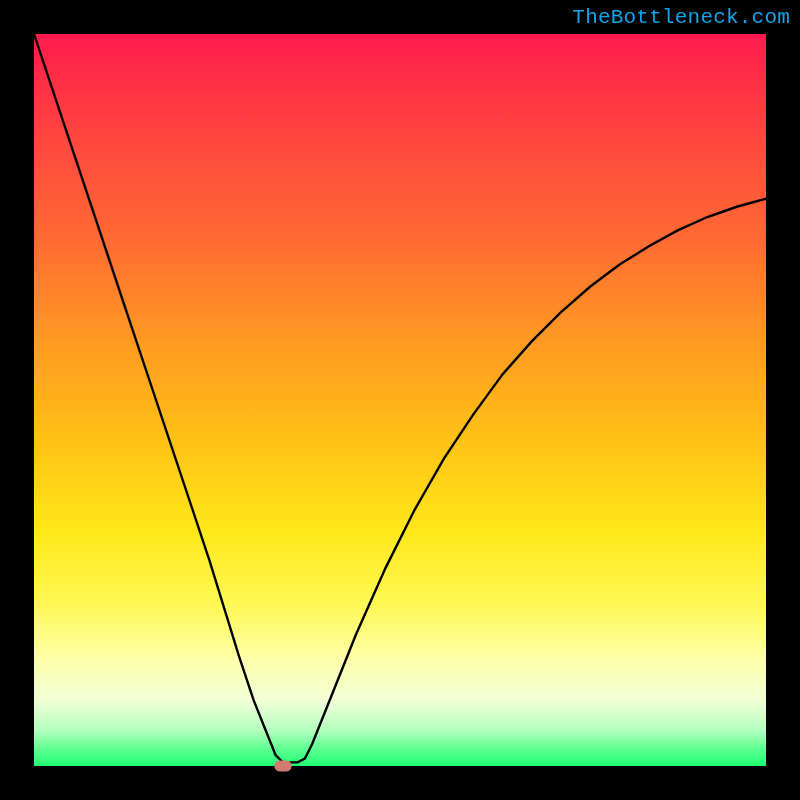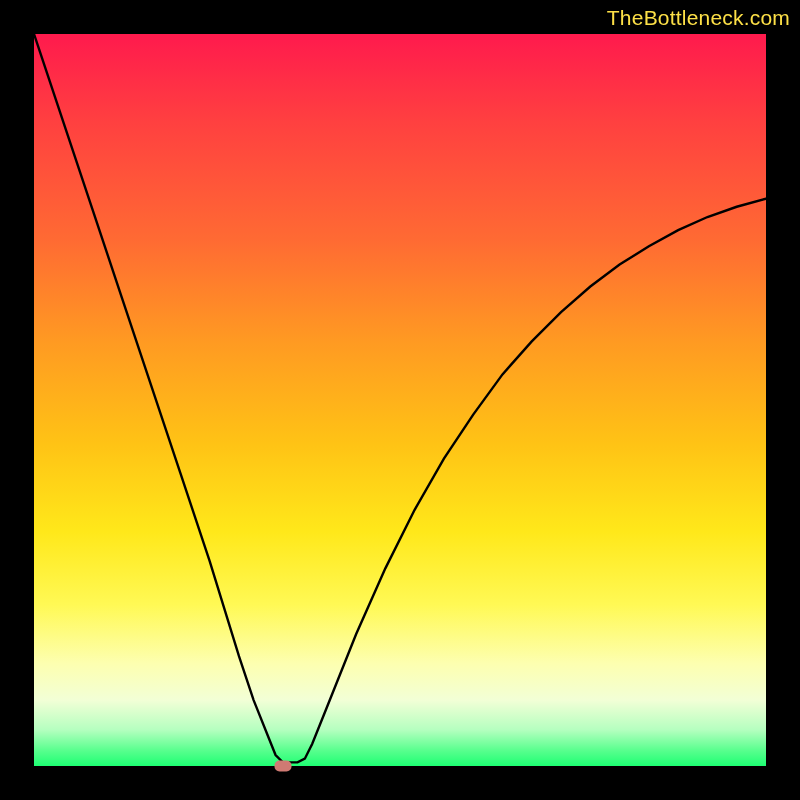--- a/index.html
+++ b/index.html
@@ -14,25 +14,26 @@
   .frame {
     position: relative;
     width: 800px;
     height: 800px;
     background: #000;
   }
   .watermark {
     position: absolute;
     top: 6px;
     right: 10px;
-    color: #fde047;
+    color: #0ea5e9;
     font-size: 21px;
     font-weight: 500;
     z-index: 5;
     letter-spacing: 0.2px;
+    font-family: Liberation Mono, monospace;
   }
   .plot-area {
     position: absolute;
     left: 34px;
     top: 34px;
     width: 732px;
     height: 732px;
     
     background: linear-gradient(
       to bottom,

